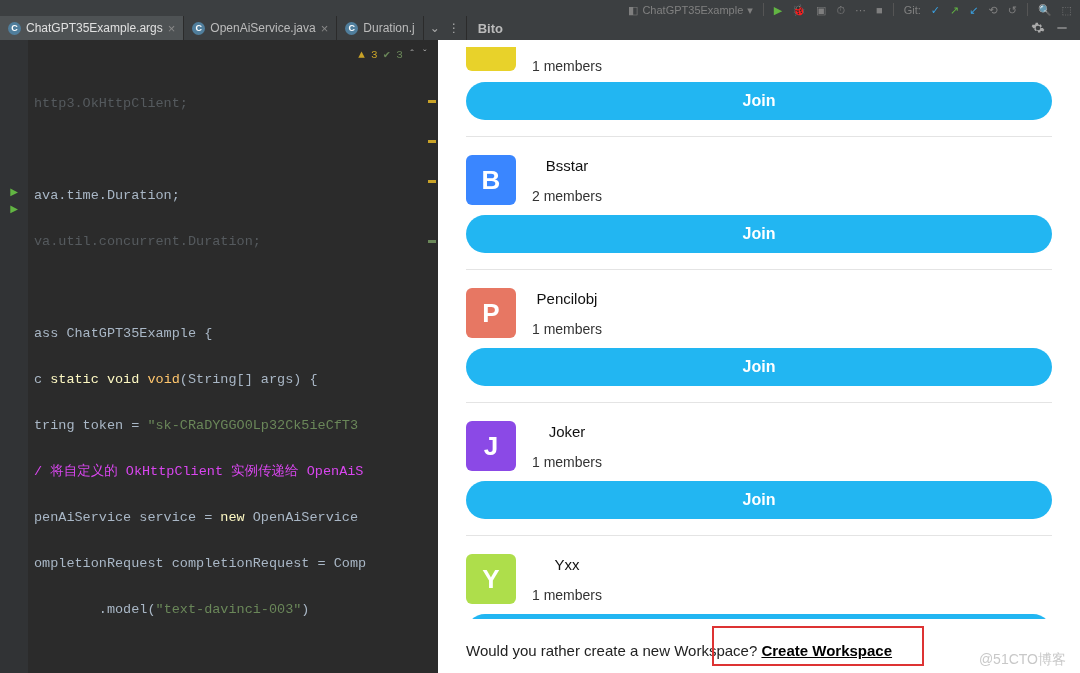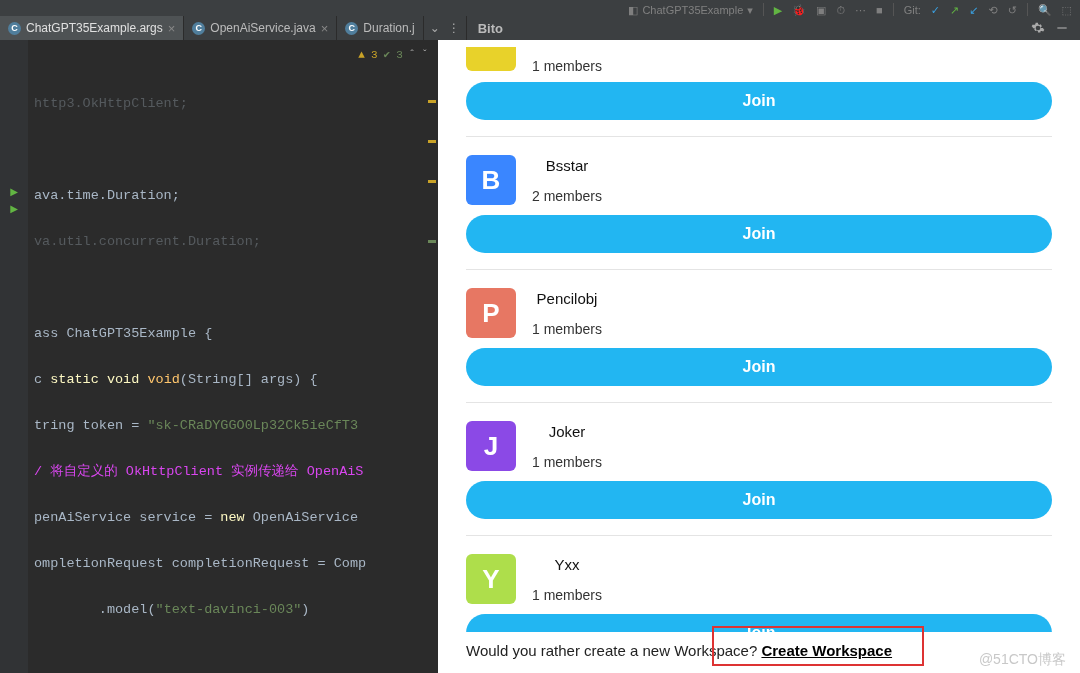--- a/index.html
+++ b/index.html
@@ -80,21 +80,21 @@
     width:50px; height:50px; border-radius:6px; color:#fff; font-size:26px; font-weight:600;
     display:flex; align-items:center; justify-content:center; flex:0 0 50px;
   }
   .ws-meta .name { font-size:15px; font-weight:400; color:#111;text-align:center; }
   .ws-meta .cnt  { font-size:14px; color:#333; margin-top:14px; }
   .join-btn {
     width:100%; background:#22b6f2; color:#fff; border:none; border-radius:999px;
     font-size:16px; font-weight:600; padding:10px 0; cursor:pointer; margin-bottom:6px;text-align:center;
   }
   .sep { height:1px; background:#e4e4e4; margin:10px 0 12px 0; }
-  .footer { font-size:15px; color:#222; padding:10px 0 2px 0; }
+  .footer { font-size:15px; color:#222; padding:23px 0 2px 0; }
   .footer a { font-weight:700; color:#000; text-decoration:underline; cursor:pointer; }
   .highlight-box { position:absolute; border:2px solid #d33; pointer-events:none; }
   .watermark { position:absolute; right:14px; bottom:4px; color:#c8c8c8; font-size:14px; pointer-events:none;}
 </style>
 </head>
 <body>
 
 <div class="breadcrumb"></div>
 
 <div class="toolbar">

